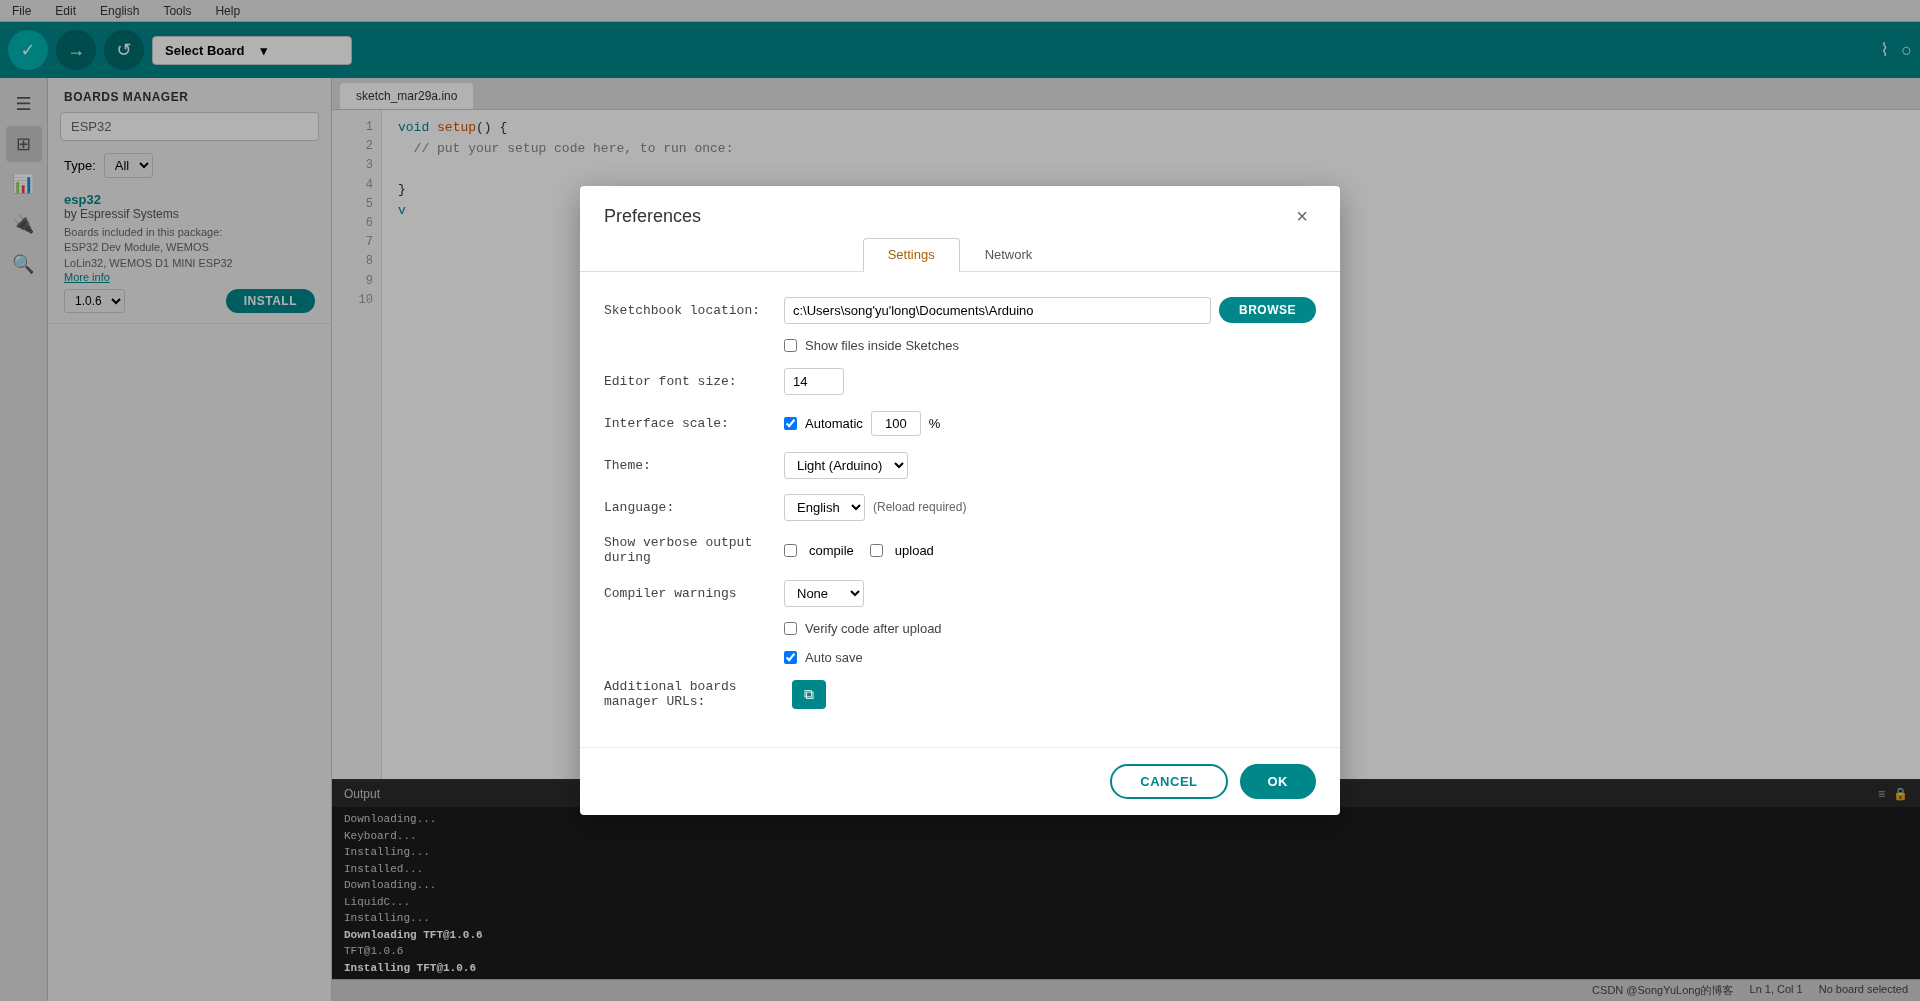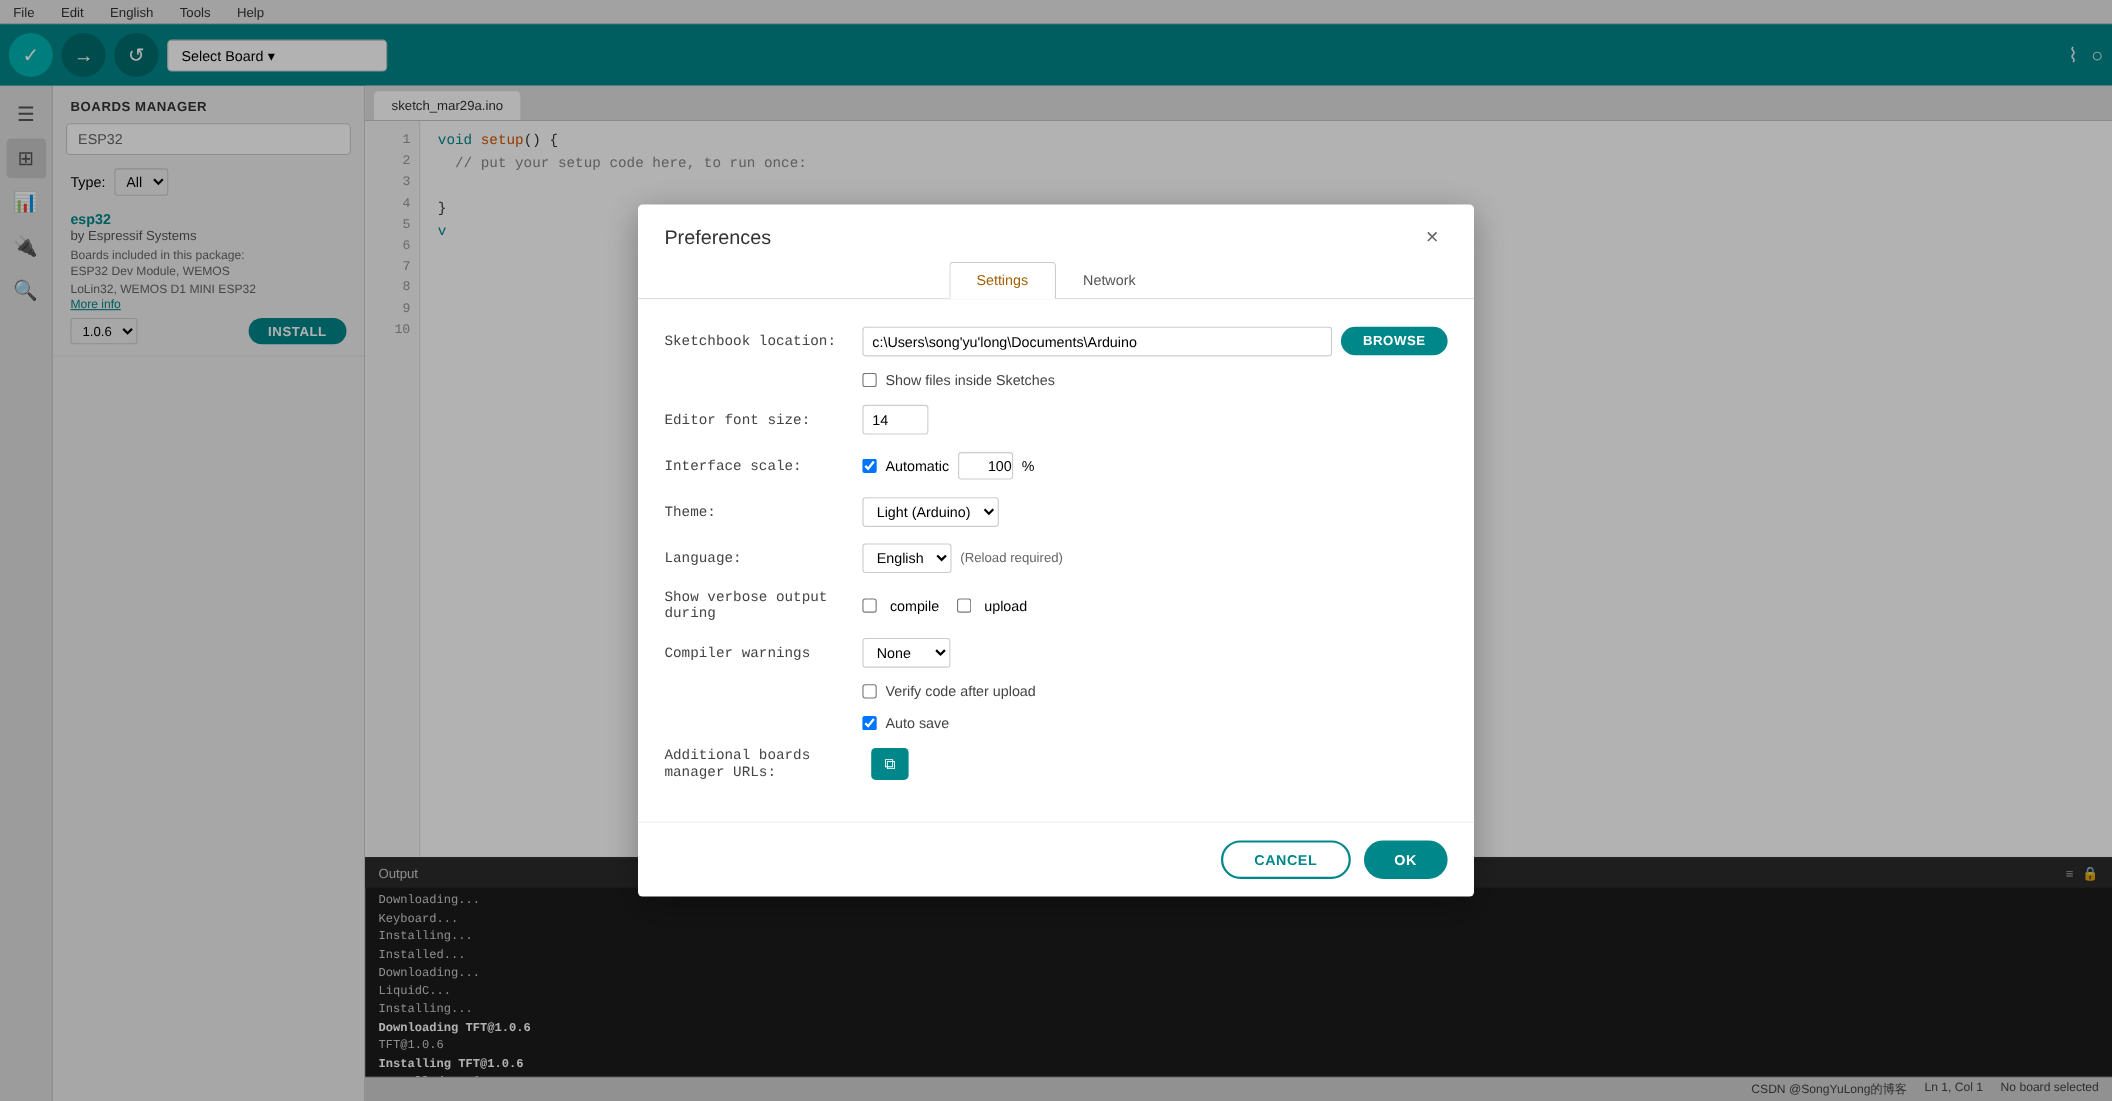--- a/index.html
+++ b/index.html
@@ -53,23 +53,24 @@
     .toolbar-btn.green { background: #00b4b4; color: white; }
     .toolbar-btn.dark { background: #006d6d; color: white; }
     .select-board {
       background: white;
       border: 1px solid #ccc;
       border-radius: 4px;
       padding: 6px 12px;
       font-size: 13px;
       display: flex;
       align-items: center;
-      gap: 4px;
+      gap: 16px;
       cursor: pointer;
       min-width: 200px;
+      font-weight: bold;
     }
     .toolbar-right {
       margin-left: auto;
       display: flex;
       align-items: center;
       gap: 12px;
       color: white;
       font-size: 18px;
     }
     .toolbar-icon {
@@ -421,21 +422,21 @@
       display: flex;
       align-items: center;
       gap: 8px;
     }
     .scale-input {
       width: 50px;
       padding: 4px 0;
       border: 1px solid #ccc;
       border-radius: 3px;
       font-size: 13px;
-      text-align: right;
+      text-align: center;
     }
     .url-row {
       display: flex;
       align-items: center;
     }
     .url-input {
       flex: 1;
       padding: 5px 8px;
       border: 1px solid #ccc;
       border-radius: 3px;

